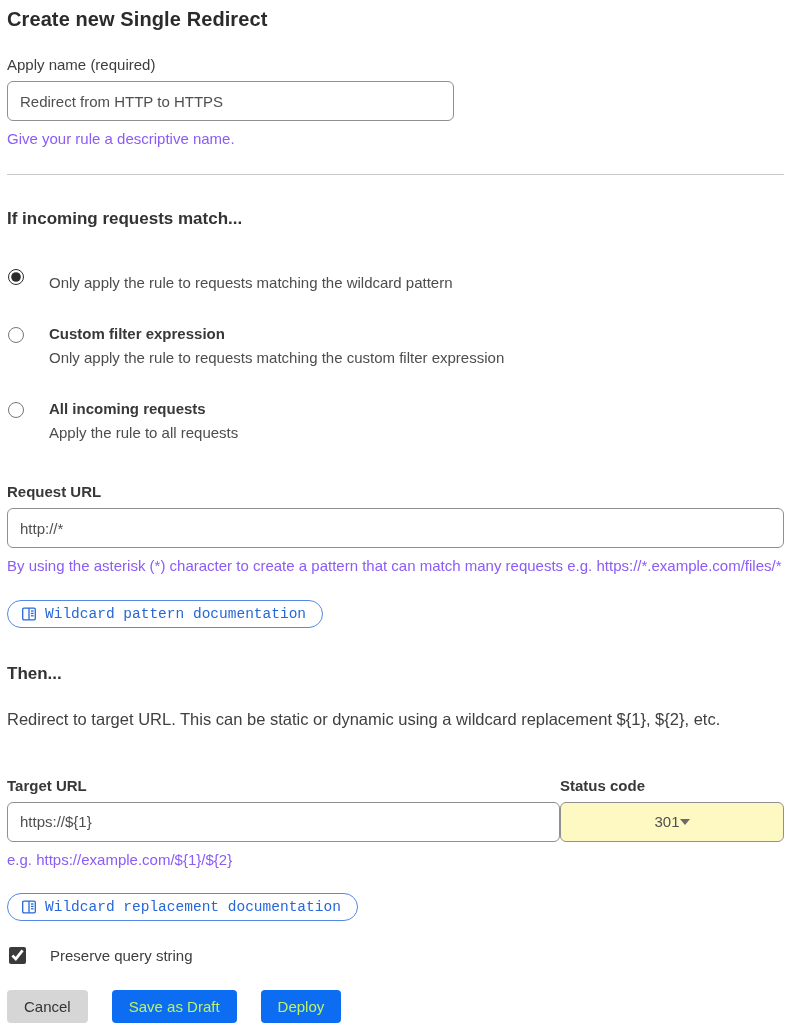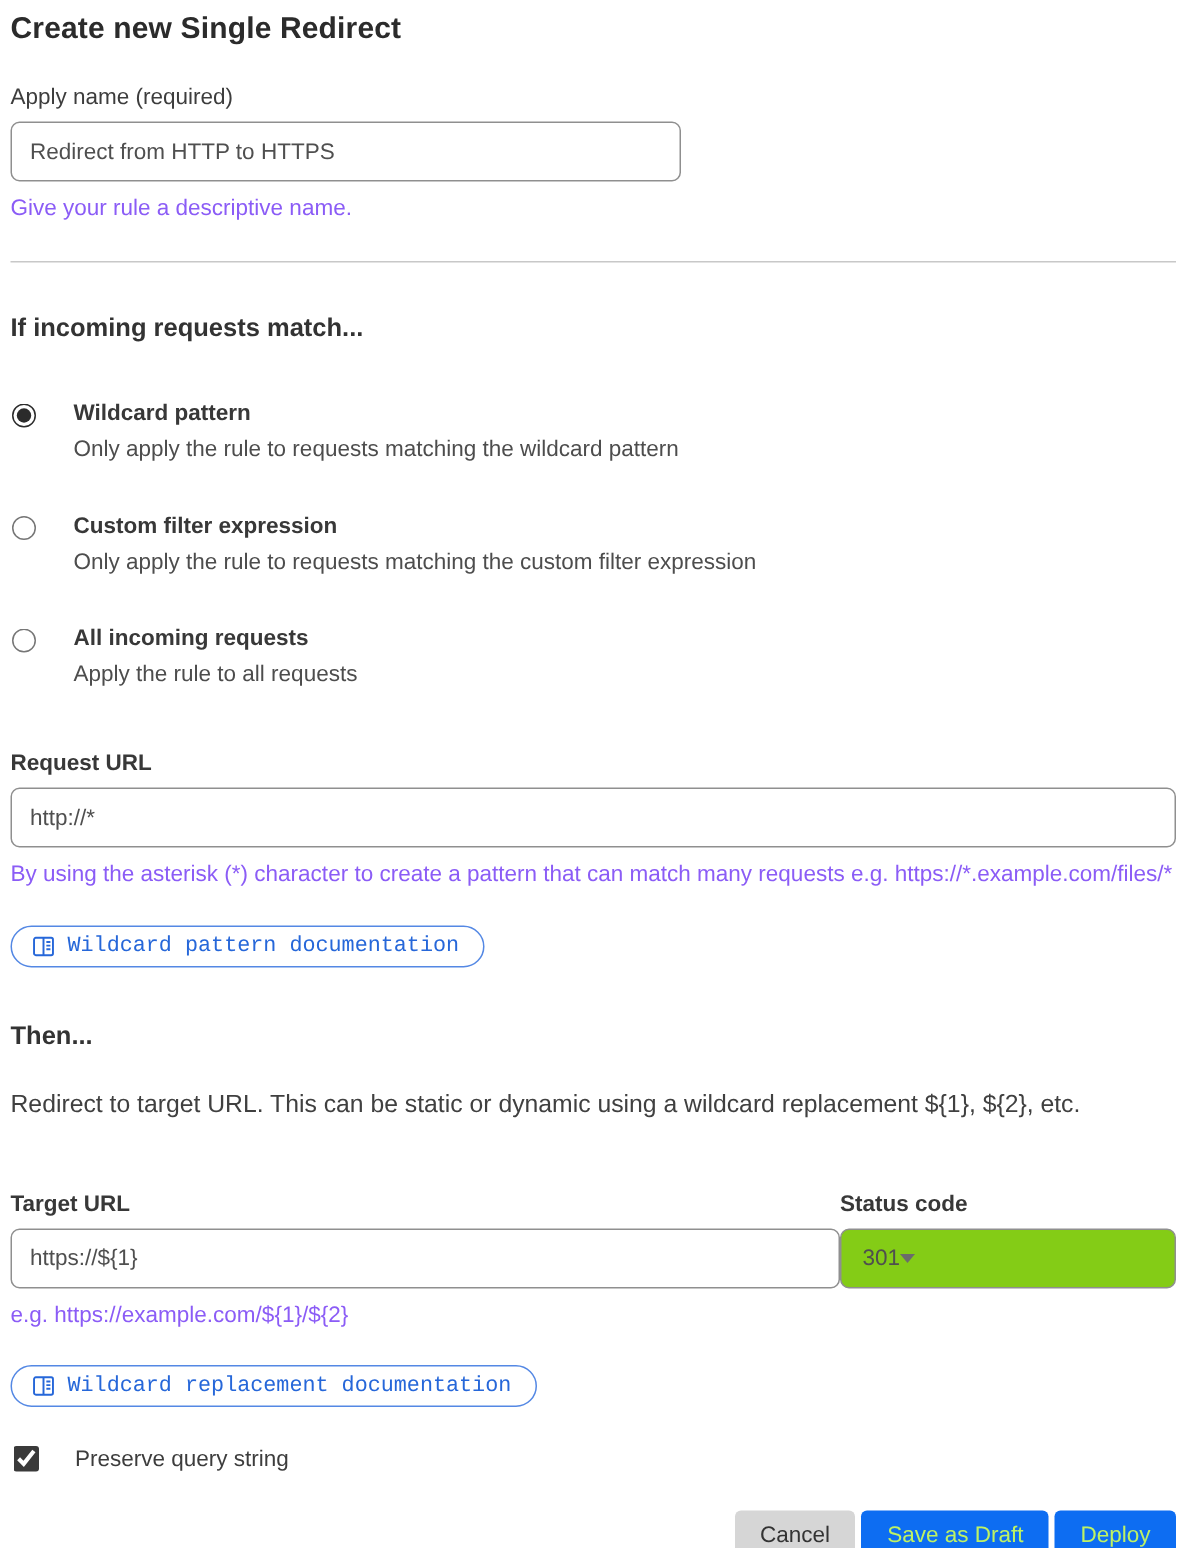--- a/index.html
+++ b/index.html
@@ -109,28 +109,28 @@
   .target-row {
     display: flex;
     gap: 0;
     margin-top: 48px;
   }
   .target-col { flex: 1 1 auto; }
   .status-col { flex: 0 0 224px; }
   .select-box {
     display: flex;
     align-items: center;
-    justify-content: flex-start;
+    justify-content: center;
     height: 40px;
     border: 1px solid #8f8f8f;
     border-radius: 6px;
     padding: 0 14px;
     font-size: 15px;
     color: #4f4f4f;
-    background: #84cc16;
+    background: #fef9c3;
     cursor: pointer;
   }
   .caret-down {
     width: 0; height: 0;
     border-left: 5px solid transparent;
     border-right: 5px solid transparent;
     border-top: 6px solid #6b6b6b;
   }
   .checkbox-row {
     display: flex;
@@ -145,22 +145,21 @@
     cursor: pointer;
   }
   .checkbox-label {
     margin-left: 24px;
     font-size: 15px;
     color: #3d3d3d;
     cursor: pointer;
   }
   .footer-actions {
     display: flex;
-    justify-content: flex-end;
-    gap: 4px;
+    gap: 24px;
     margin-top: 26px;
   }
   .btn {
     border: none;
     border-radius: 4px;
     font-family: "Liberation Sans", sans-serif;
     font-size: 15px;
     padding: 8px 17px;
     cursor: pointer;
   }
@@ -180,21 +179,20 @@
 </section>
 
 <hr class="divider">
 
 <section class="match-section">
   <h2>If incoming requests match...</h2>
 
   <div class="radio-row">
     <input type="radio" name="match-type" id="opt-wildcard" checked="checked" style="">
     <div class="radio-texts">
-      <label class="radio-label" for="opt-wildcard">Wildcard pattern</label>
       <span class="radio-desc">Only apply the rule to requests matching the wildcard pattern</span>
     </div>
   </div>
 
   <div class="radio-row">
     <input type="radio" name="match-type" id="opt-custom" style="">
     <div class="radio-texts">
       <label class="radio-label" for="opt-custom">Custom filter expression</label>
       <span class="radio-desc">Only apply the rule to requests matching the custom filter expression</span>
     </div>

